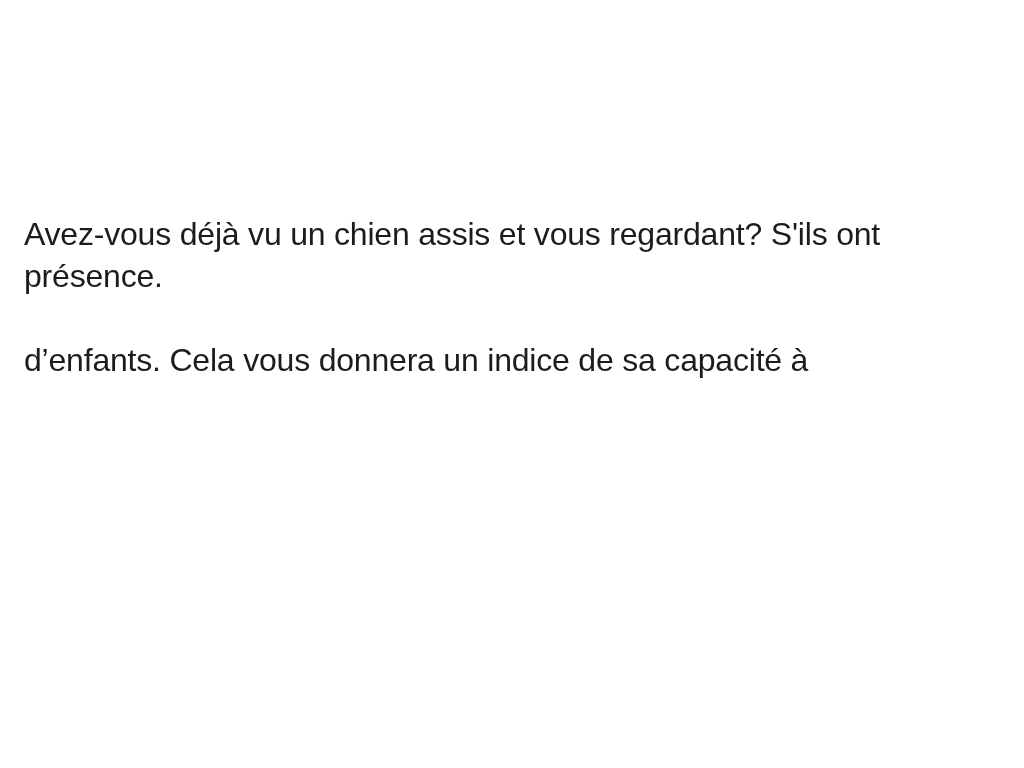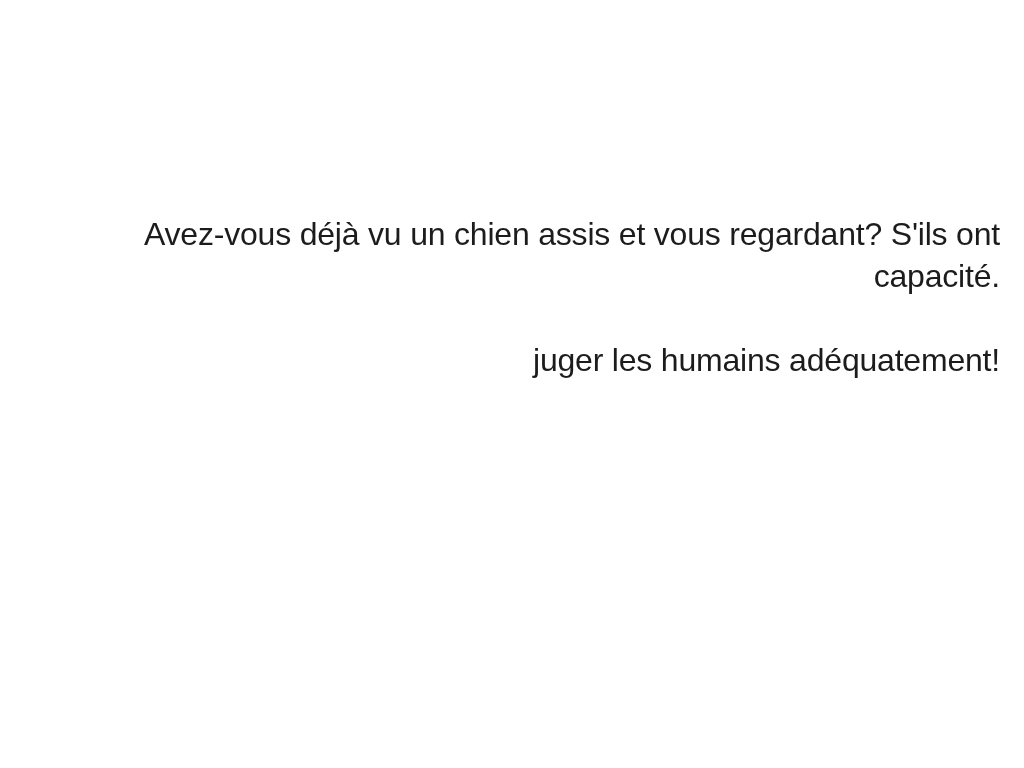--- a/index.html
+++ b/index.html
@@ -20,27 +20,26 @@
     line-height: 42px;
     font-weight: 400;
     letter-spacing: -0.2px;
   }
   .paragraph {
     margin: 0 0 42px 0;
   }
   .text-line {
     display: block;
     white-space: nowrap;
-    text-align: right;
   }
 </style>
 </head>
 <body>
 
 <main class="article-body">
   <p class="paragraph">
     <span class="text-line">Avez-vous déjà vu un chien assis et vous regardant? S'ils ont</span>
-    <span class="text-line">capacité.</span>
+    <span class="text-line">présence.</span>
   </p>
   <p class="paragraph">
-    <span class="text-line">juger les humains adéquatement!</span>
+    <span class="text-line">d’enfants. Cela vous donnera un indice de sa capacité à</span>
   </p>
 </main>
 
 </body></html>

